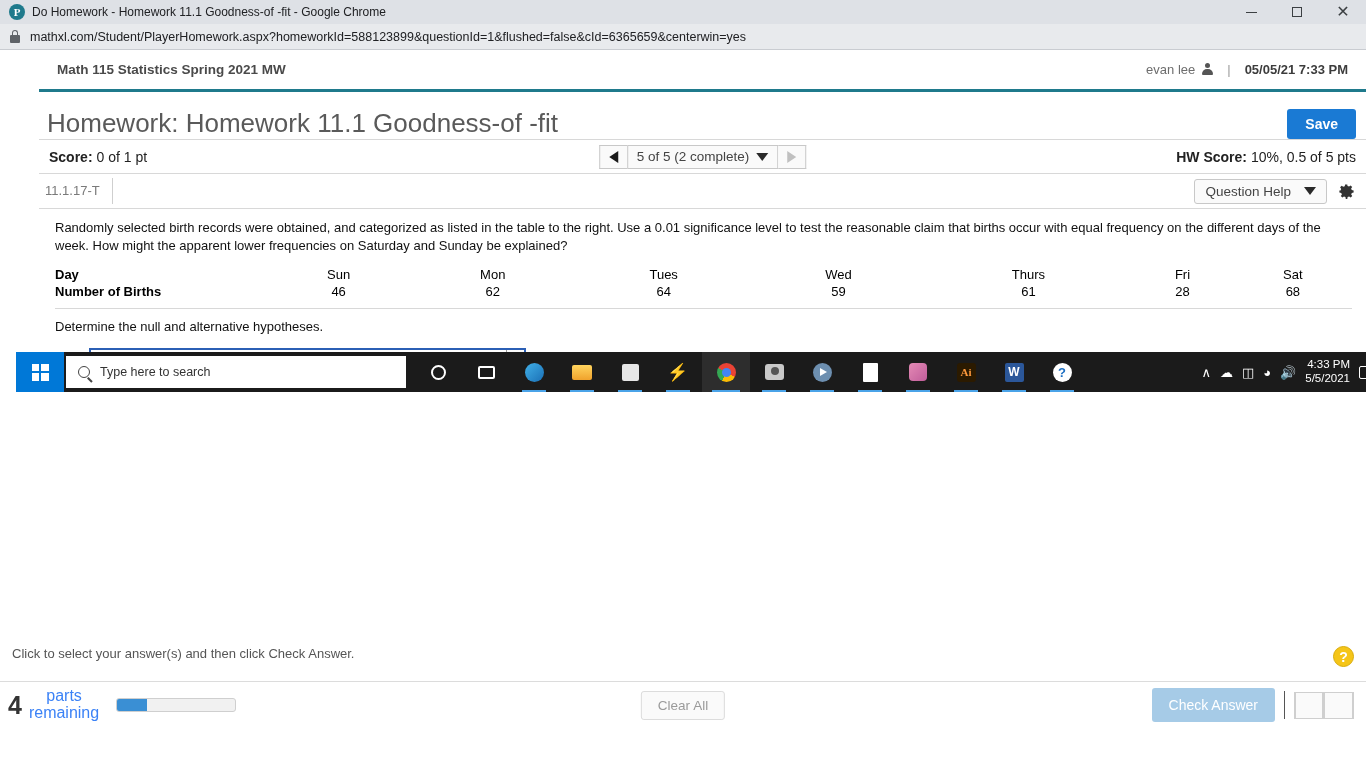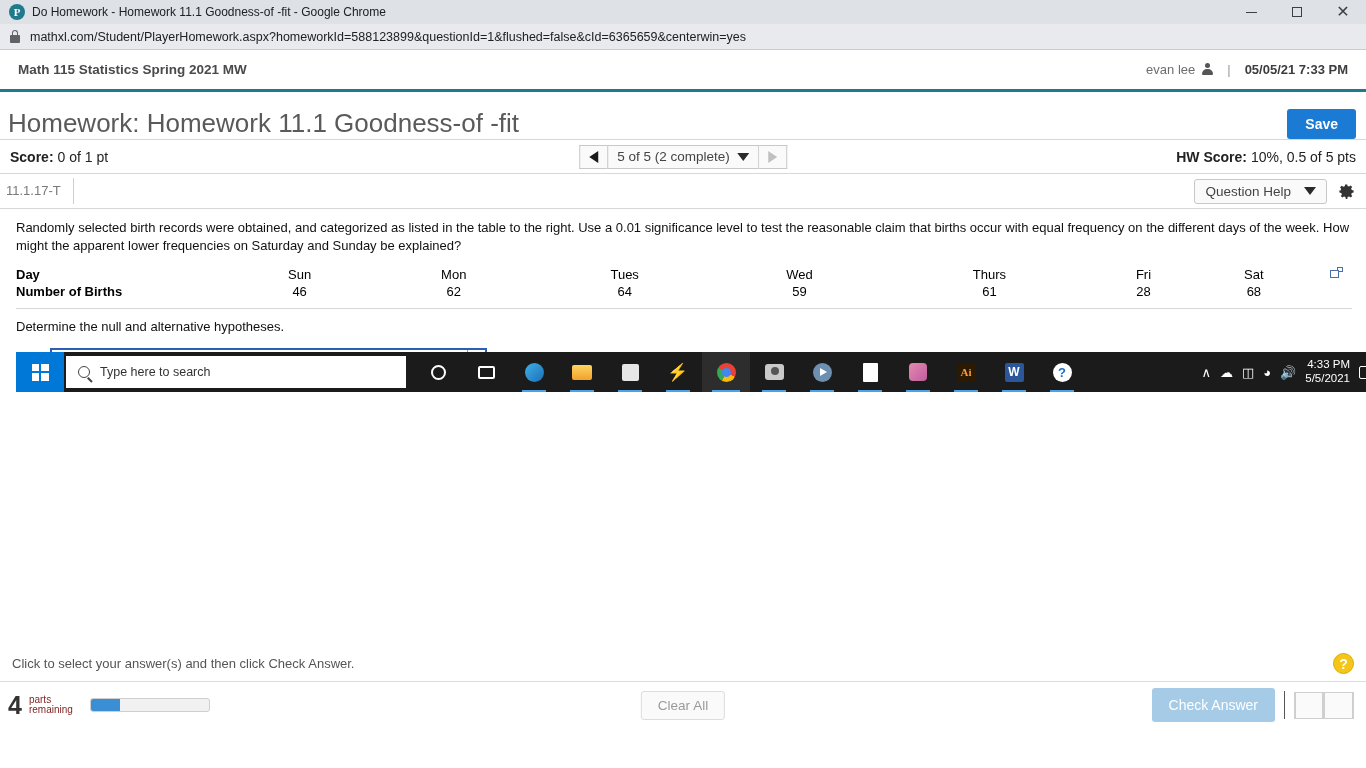--- a/index.html
+++ b/index.html
@@ -80,21 +80,21 @@
     border-bottom: none;
     border-radius: 3px 3px 0 0;
   }
   .url-text {
     font-size: 12.5px;
     color: #202124;
     white-space: nowrap;
   }
 
   
-  .page { background: #fff; position: relative; }
+  .page { background: #fff; position: relative; padding-left: 39px; }
 
   
   .course-bar {
     height: 42px;
     display: flex;
     align-items: center;
     padding: 0 18px;
     border-bottom: 3px solid #1f7a8c;
     background: #fff;
   }
@@ -343,21 +343,20 @@
     border-top: 7px solid #101010;
   }
 
   
   .footer-hint {
     position: absolute;
     left: 0; right: 0;
     top: 596px;
     height: 36px;
     display: flex;
-    align-items: center;
     padding: 0 12px;
     border-bottom: 1px solid #dcdcdc;
     font-size: 13px;
     color: #555;
   }
   .help-circle {
     margin-left: auto;
     width: 21px; height: 21px;
     border-radius: 50%;
     background: #f5c518;
@@ -381,23 +380,24 @@
     background: #fff;
   }
   .parts-left { display: flex; align-items: center; gap: 7px; }
   .parts-count {
     font-size: 25px;
     font-weight: bold;
     color: #333;
     line-height: 1;
   }
   .parts-words {
-    font-size: 10px;
-    color: #7f1d1d;
+    font-size: 16px;
+    color: #3b82f6;
     line-height: 1.05;
+    text-align: center;
   }
   .progress-track {
     width: 120px; height: 14px;
     border: 1px solid #cfcfcf;
     border-radius: 3px;
     background: #f1f1f1;
     margin-left: 10px;
     overflow: hidden;
   }
   .progress-fill {

